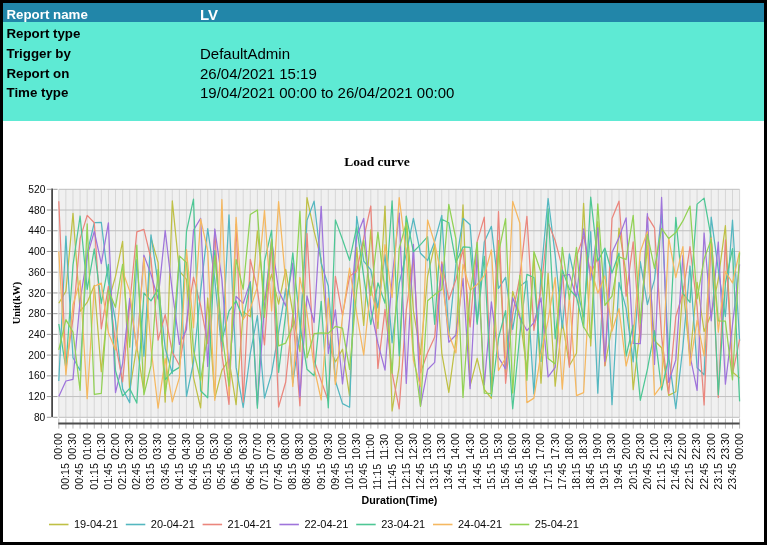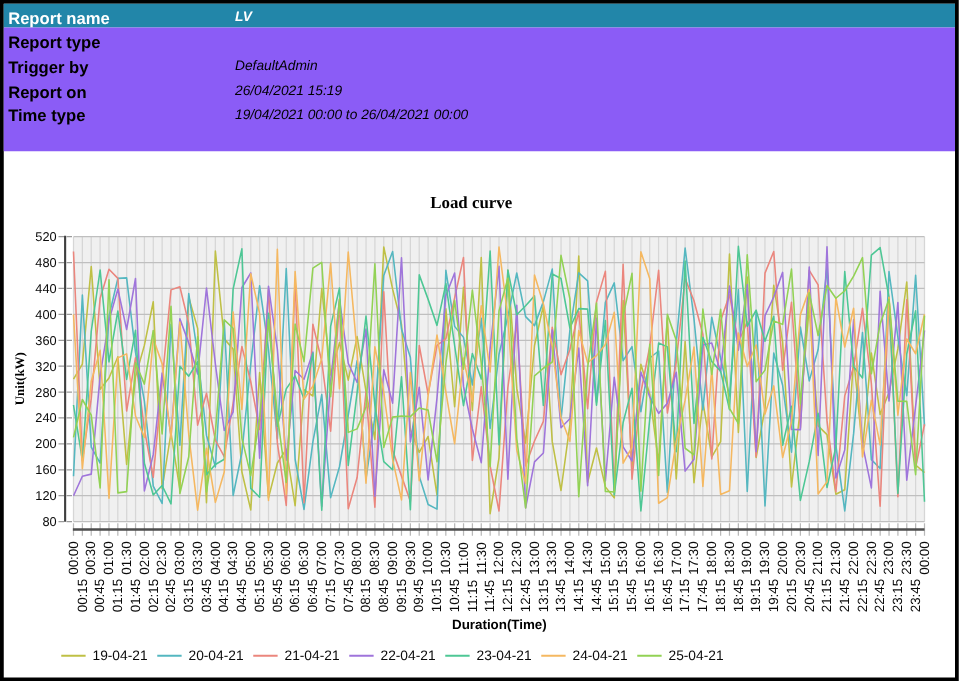--- a/index.html
+++ b/index.html
@@ -1,22 +1,22 @@
 <!DOCTYPE html>
 <html><head>
 <meta charset="utf-8">
 <style>
   html,body { margin:0; padding:0; }
   body { width:767px; height:545px; background:#fff; font-family:"Liberation Sans", sans-serif; overflow:hidden; }
   .page { position:absolute; left:0; top:0; width:767px; height:545px; box-sizing:border-box; border:3px solid #000; background:#fff; }
   .hdr { position:absolute; left:0; top:0; width:761px; height:19px; background:#2286a9;text-align:right; }
-  .tbody { position:absolute; left:0; top:19px; width:761px; height:98.5px; background:#8b5cf6; }
+  .tbody { position:absolute; left:0; top:19px; width:761px; height:98.5px; background:#5eead4; }
   .row { height:19.7px; position:relative; }
   .lab { position:absolute; left:3.5px; top:2.2px; line-height:19.7px; font-size:13.3px; font-weight:bold; color:#000; }
-  .val { position:absolute; left:185px; top:2.2px; line-height:19.7px; font-size:11px; color:#000;font-style:italic; }
+  .val { position:absolute; left:197px; top:2.2px; line-height:19.7px; font-size:15px; color:#000; }
   .hdr .lab, .hdr .val { color:#fff; }
   .hdr .lab { top:2.3px; line-height:19px; }
   .hdr .val { top:2.3px; line-height:19px; font-weight:bold; }
 </style>
 </head>
 <body>
 <div class="page">
   <div class="hdr">
       <div class="lab">Report name</div>
       <div class="val">LV</div>

